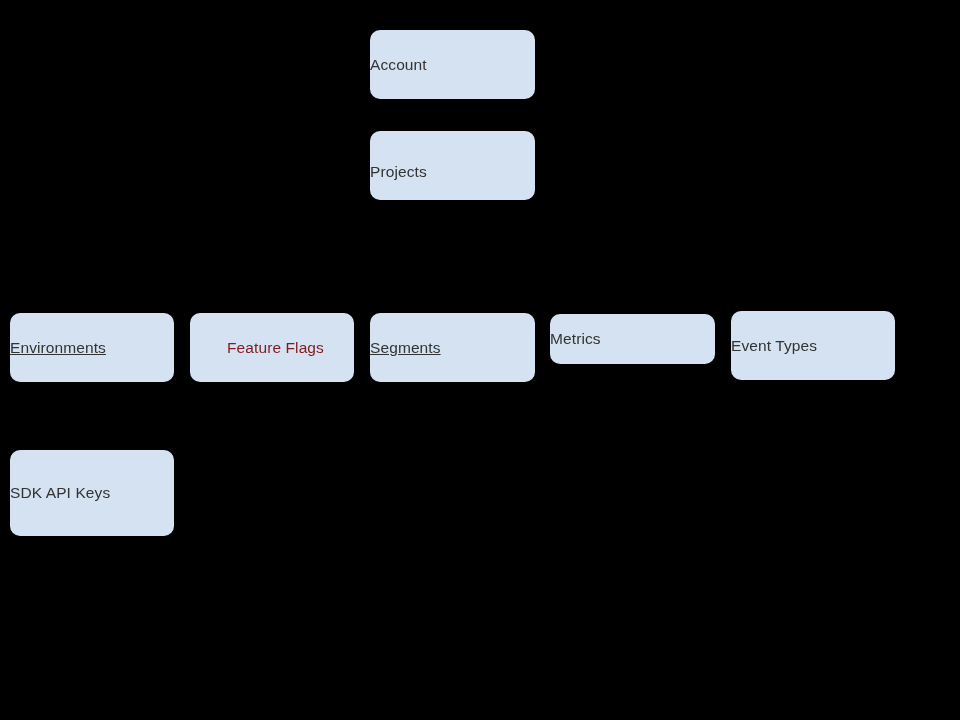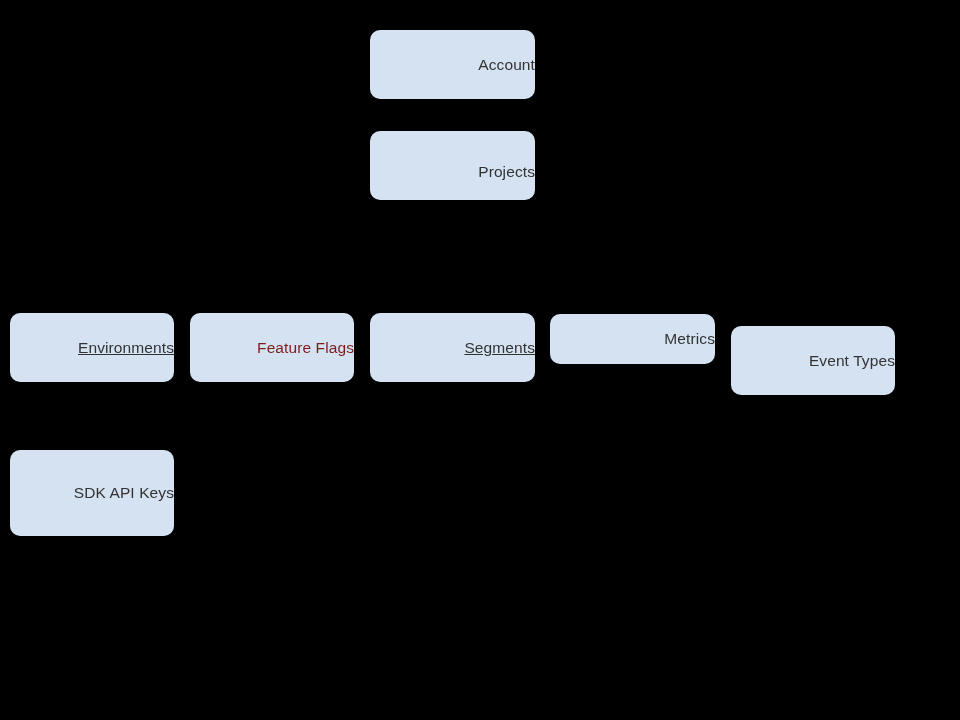--- a/index.html
+++ b/index.html
@@ -18,21 +18,21 @@
     background: #000000;
     overflow: hidden;
   }
   .node {
     position: absolute;
     box-sizing: border-box;
     background: #d4e2f2;
     border-radius: 10px;
     display: flex;
     align-items: center;
-    justify-content: flex-end;
+    justify-content: flex-start;
     box-shadow: 1px 1px 0 rgba(0,0,0,0.55);
   }
   .node-label {
     color: #333333;
     font-size: 15.5px;
     line-height: 1;
     letter-spacing: 0.1px;
     text-align: center;
     white-space: nowrap;
     font-family: "Liberation Sans", sans-serif;
@@ -53,19 +53,19 @@
     </div>
     <div class="node" style="left: 190px; top: 313px; width: 164px; height: 69px; background: rgb(212, 226, 242); border-radius: 10px;">
       <span class="node-label" style="color: #7f1d1d; padding-left: 37px;">Feature Flags</span>
     </div>
     <div class="node" style="left: 370px; top: 313px; width: 165px; height: 69px; background: rgb(212, 226, 242); border-radius: 10px;">
       <span class="node-label" style="color: rgb(51, 51, 51); text-decoration: underline;">Segments</span>
     </div>
     <div class="node" style="left: 550px; top: 314px; width: 165px; height: 50px; background: rgb(212, 226, 242); border-radius: 10px;">
       <span class="node-label" style="color: rgb(51, 51, 51);">Metrics</span>
     </div>
-    <div class="node" style="left: 731px; top: 326px; width: 164px; height: 69px; background: rgb(212, 226, 242); border-radius: 10px;">
+    <div class="node" style="left: 731px; top: 311px; width: 164px; height: 69px; background: rgb(212, 226, 242); border-radius: 10px;">
       <span class="node-label" style="color: rgb(51, 51, 51);">Event Types</span>
     </div>
     <div class="node" style="left: 10px; top: 450px; width: 164px; height: 86px; background: rgb(212, 226, 242); border-radius: 10px;">
       <span class="node-label" style="color: rgb(51, 51, 51);">SDK API Keys</span>
     </div>
   </div>
 
 </body></html>

